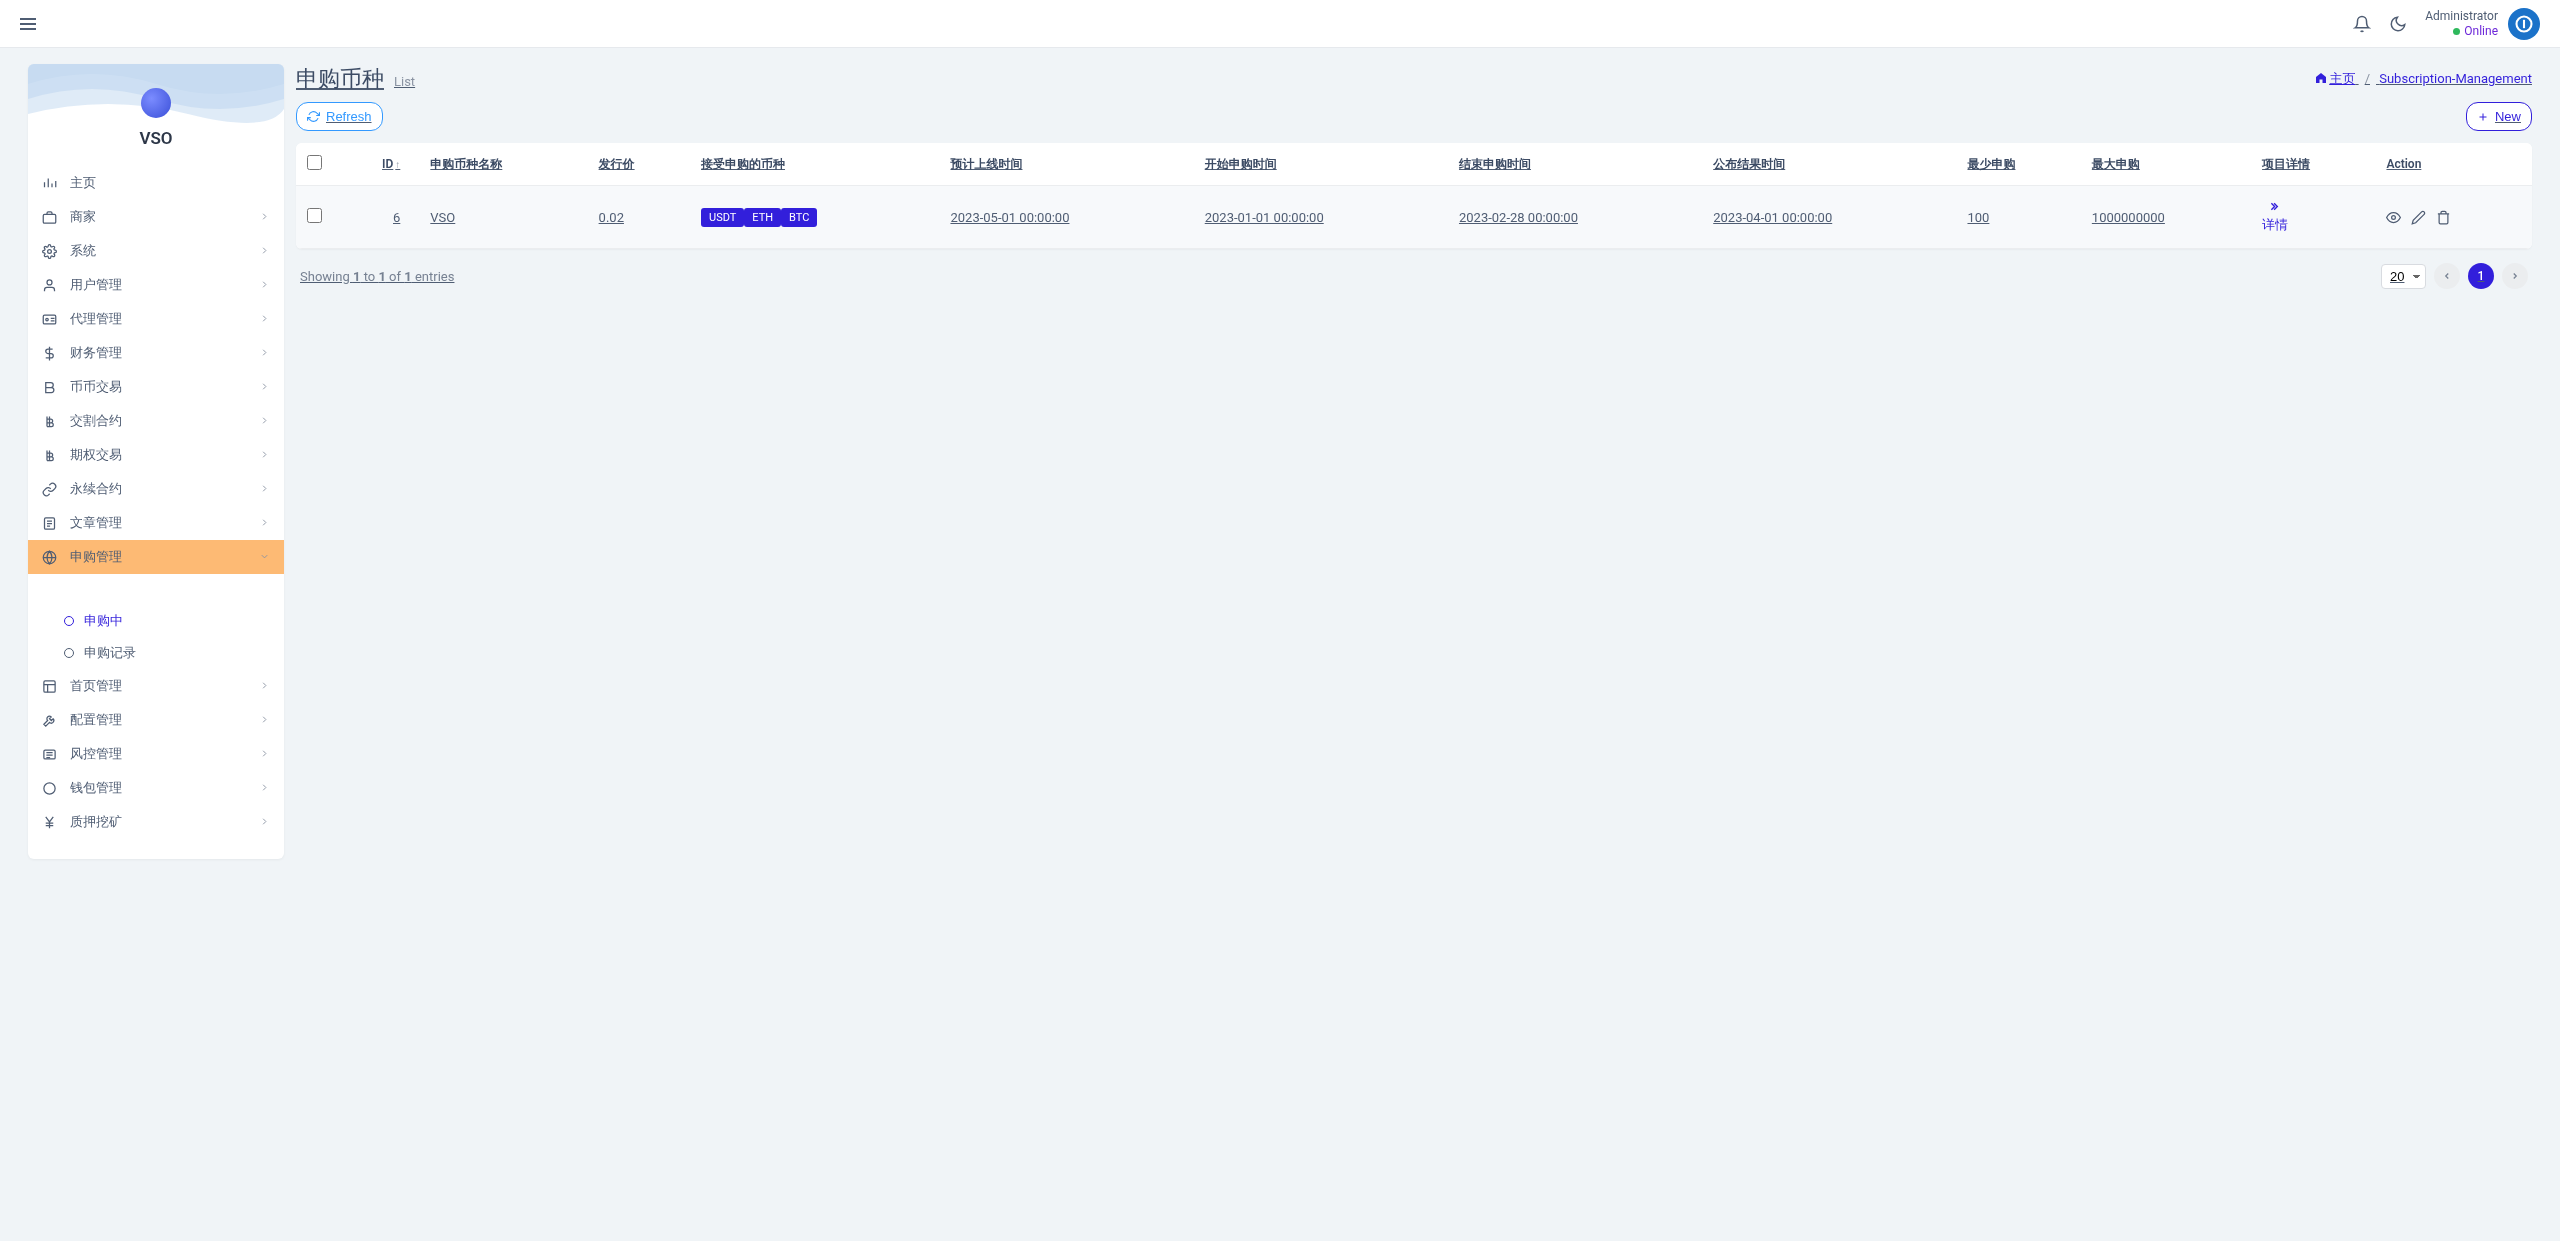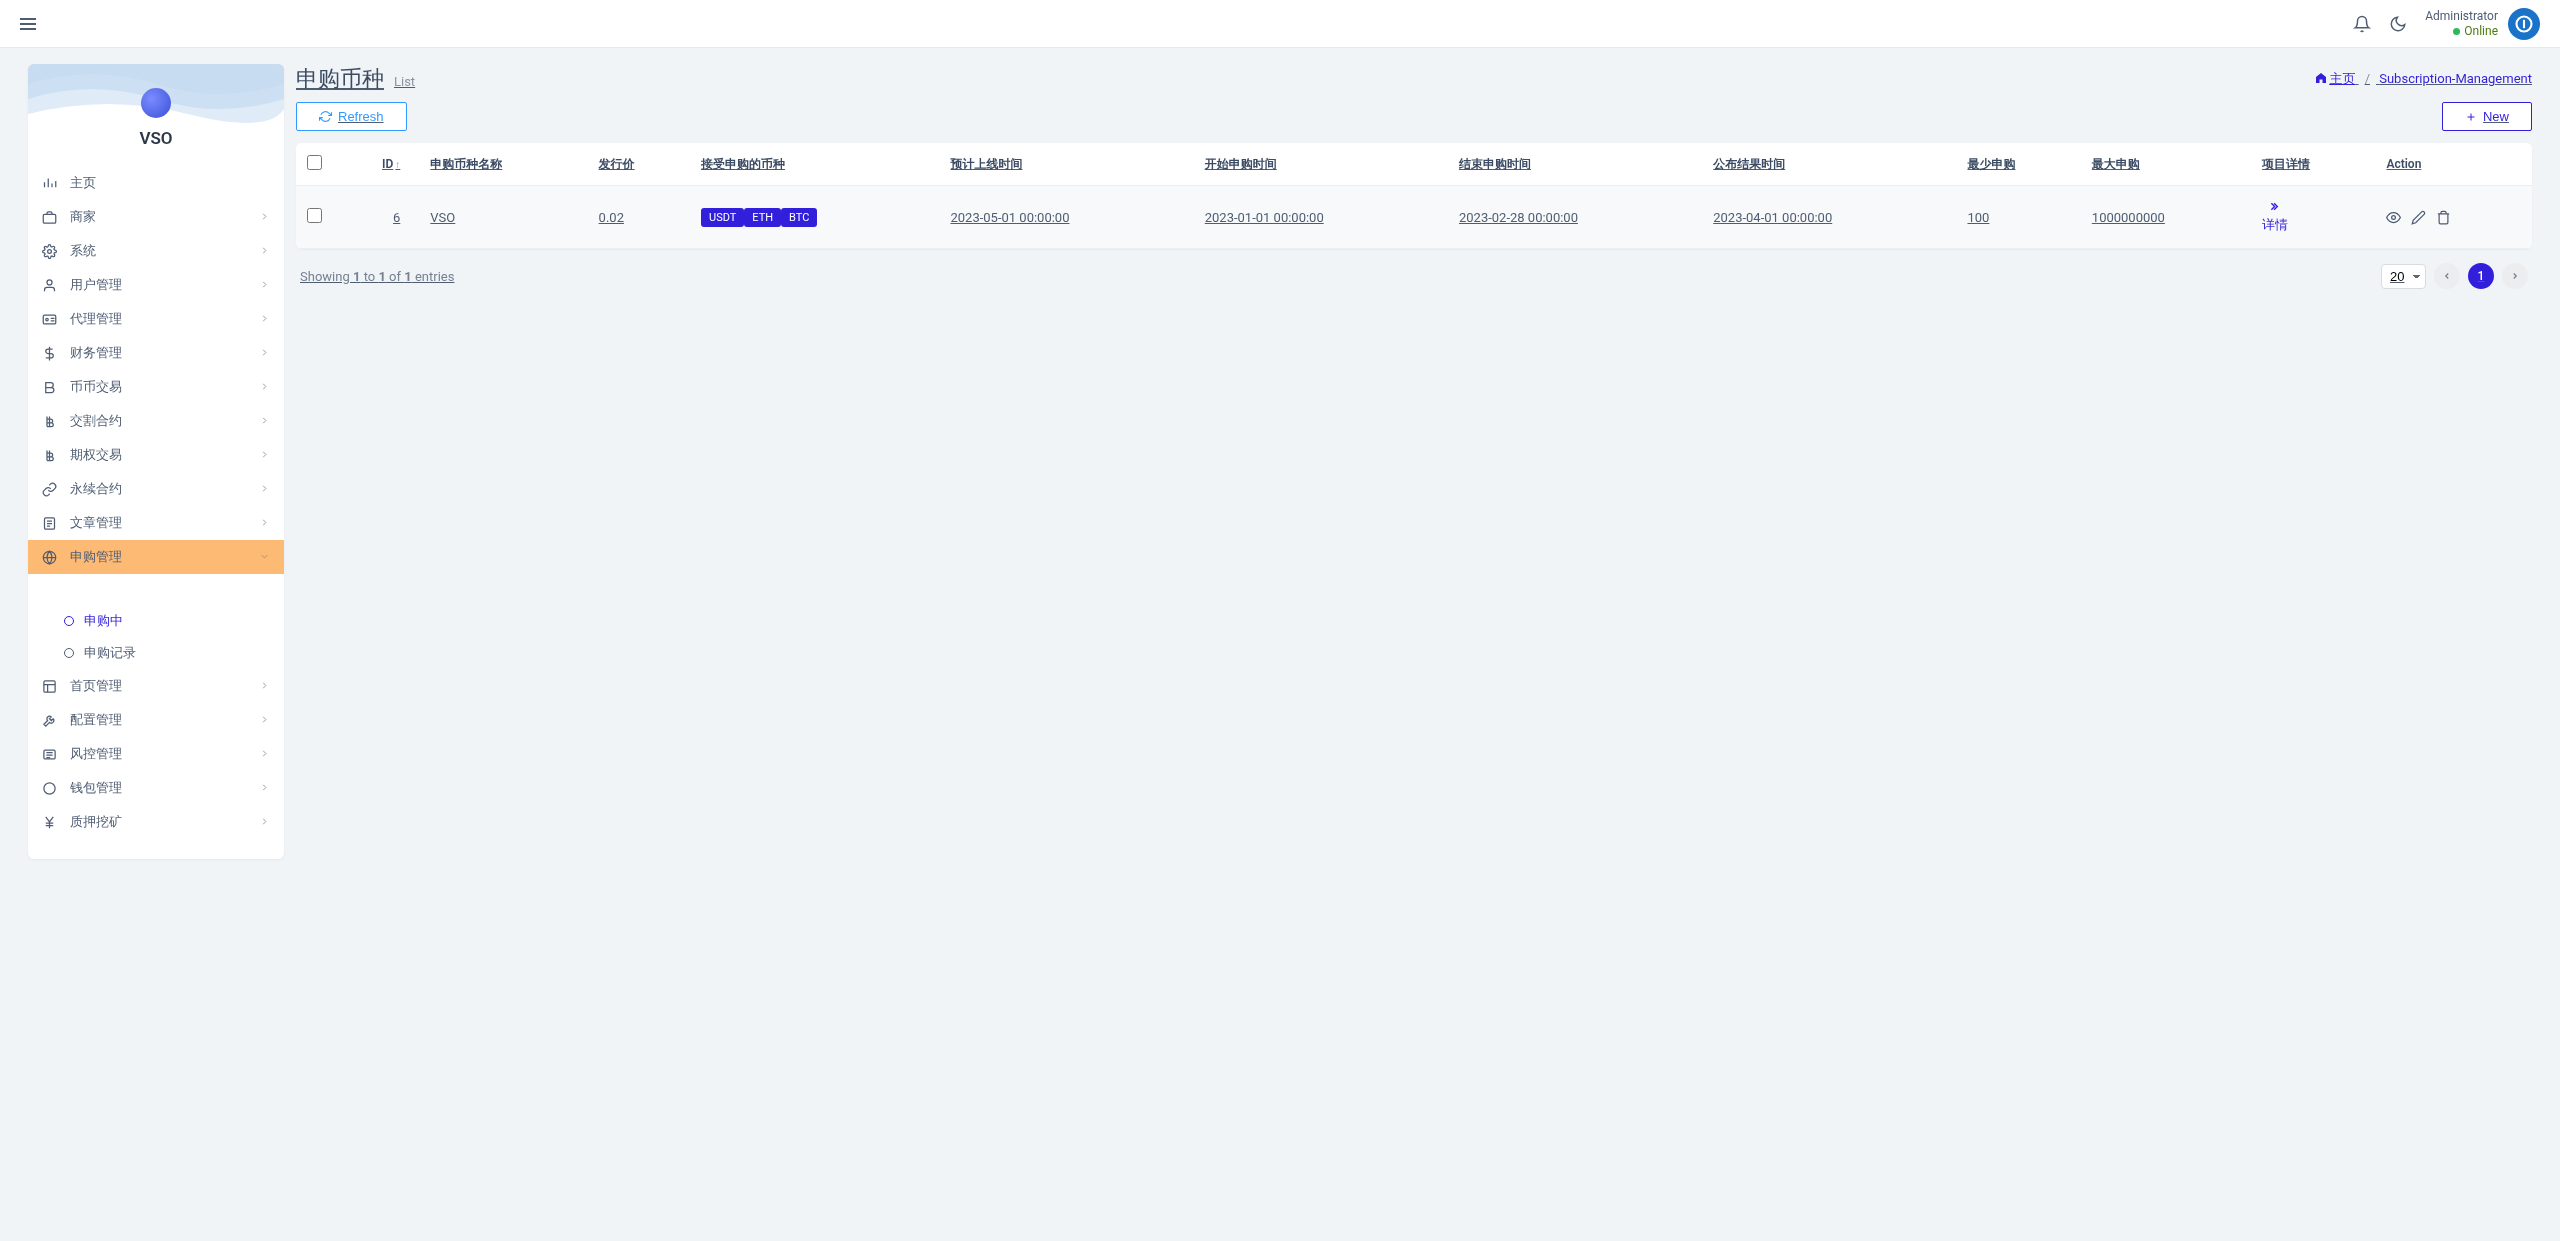--- a/index.html
+++ b/index.html
@@ -4,21 +4,21 @@
 <style>
 * { margin: 0; padding: 0; box-sizing: border-box; }
 body { font-family: -apple-system, BlinkMacSystemFont, "Segoe UI", Roboto, "Helvetica Neue", Arial, sans-serif; font-size: 14px; color: #4f5d73; background: #f0f4f7; }
 .top-header { height: 48px; background: #fff; border-bottom: 1px solid #e6e9ed; display: flex; align-items: center; justify-content: space-between; padding: 0 20px; }
 .hamburger { cursor: pointer; display: flex; flex-direction: column; gap: 3px; }
 .hamburger span { width: 16px; height: 2px; background: #4f5d73; display:block; }
 .top-right { display: flex; align-items: center; gap: 18px; }
 .icon-btn { cursor: pointer; color: #4f5d73; display:flex; align-items:center; }
 .user-block { display:flex; align-items:center; gap:10px; }
 .user-text { text-align:right; font-size:12px; line-height:1.2; }
-.user-status { color:#4d7c0f; }
+.user-status { color:#6d28d9; }
 .status-dot { width:7px; height:7px; border-radius:50%; background:#2eb85c; display:inline-block; margin-right:4px; vertical-align:middle; }
 .avatar { width:32px; height:32px; border-radius:50%; background:#1b72c9; color:#fff; display:flex; align-items:center; justify-content:center; }
 .layout { display:flex; min-height: calc(100vh - 48px); }
 .sidebar { width:256px; background:#fff; margin:16px 0 16px 28px; border-radius:6px; box-shadow:0 1px 3px rgba(0,0,0,0.05); padding-bottom:20px; overflow:hidden; align-self:flex-start; }
 .brand { text-align:center; padding:24px 0 14px; position:relative; }
 .brand-waves { position:absolute; top:0; left:0; right:0; height:90px; overflow:hidden; pointer-events:none; }
 .brand-waves svg { width:100%; height:100%; }
 .brand-logo { width:30px; height:30px; border-radius:50%; background:radial-gradient(circle at 35% 35%, #7b8cff, #3a4fd8); margin:0 auto 10px; position:relative; z-index:1; }
 .brand-name { font-weight:600; font-size:17px; color:#2d3748; position:relative; z-index:1; }
 .nav { padding-top:4px; }
@@ -34,21 +34,21 @@
 .content { flex:1; padding:16px 28px 16px 12px;text-decoration:underline; }
 .page-head { display:flex; justify-content:space-between; align-items:center; margin-bottom:8px; }
 .page-title { display:flex; align-items:baseline; gap:10px; }
 .page-title h1 { font-size:22px; font-weight:500; color:#3c4b64; }
 .page-title .sub { font-size:13px; color:#8a93a2; }
 .breadcrumb { font-size:13px; }
 .breadcrumb a { color:#321fdb; text-decoration:none; }
 .breadcrumb a.home { text-decoration: underline; }
 .breadcrumb .sep { color:#8a93a2; margin:0 6px; }
 .toolbar { display:flex; justify-content:space-between; align-items:center; margin-bottom:12px; }
-.btn { border:1px solid; border-radius:2px; padding:6px 22px; font-size:13px; cursor:pointer; background:#fff; display:inline-flex; align-items:center; gap:6px; }
+.btn { border:1px solid; border-radius:12px; padding:6px 10px; font-size:13px; cursor:pointer; background:#fff; display:inline-flex; align-items:center; gap:6px; }
 .btn-outline-info { border-color:#39f; color:#39f; }
 .btn-outline-primary { border-color:#321fdb; color:#321fdb; }
 .card { background:#fff; border-radius:6px; box-shadow:0 1px 2px rgba(0,0,0,0.04); overflow:hidden; }
 table { width:100%; border-collapse:collapse; }
 thead th { text-align:left; font-size:12px; font-weight:600; color:#3c4b64; padding:12px 10px; background:#fff; border-bottom:1px solid #ebedef; white-space:nowrap; }
 tbody td { padding:14px 10px; font-size:13px; color:#4f5d73; background:#f7f9fb; border-bottom:1px solid #ebedef; vertical-align:middle; }
 .checkbox { width:15px; height:15px; }
 .sort-arrow { font-size:10px; color:#8a93a2; margin-left:2px; }
 .badge { display:inline-block; background:#321fdb; color:#fff; font-size:11px; padding:3px 8px; border-radius:3px; }
 .link { color:#321fdb; cursor:pointer; text-decoration:none;flex-direction:column; }

